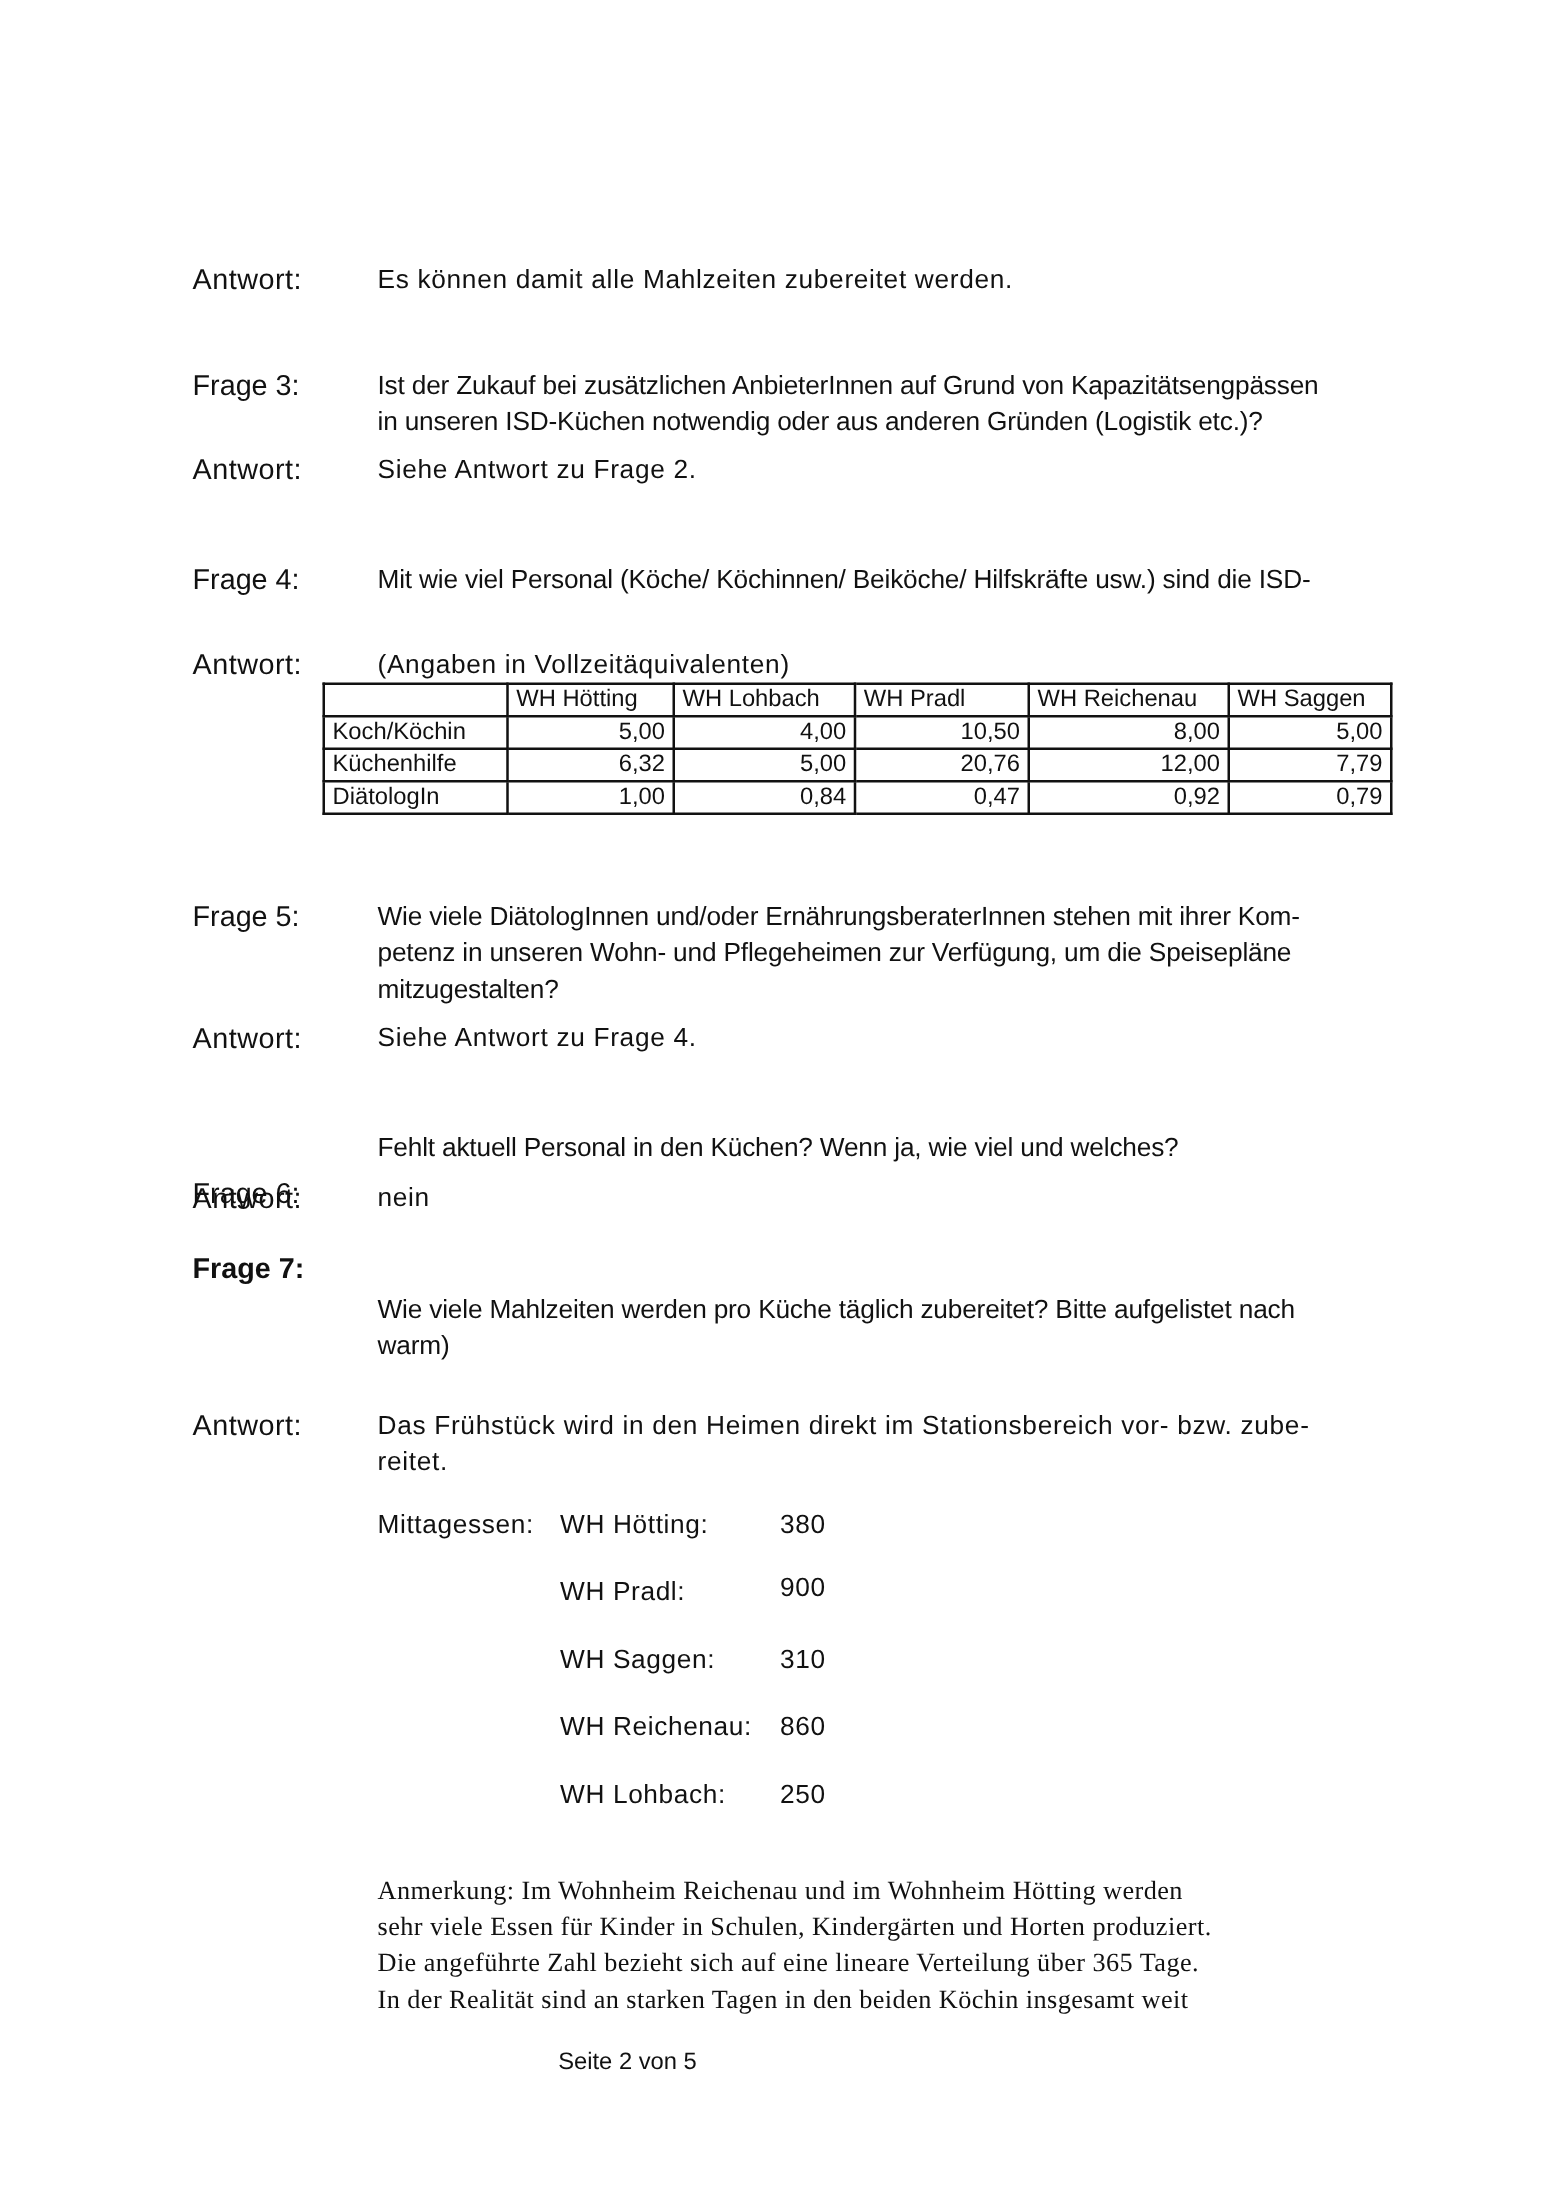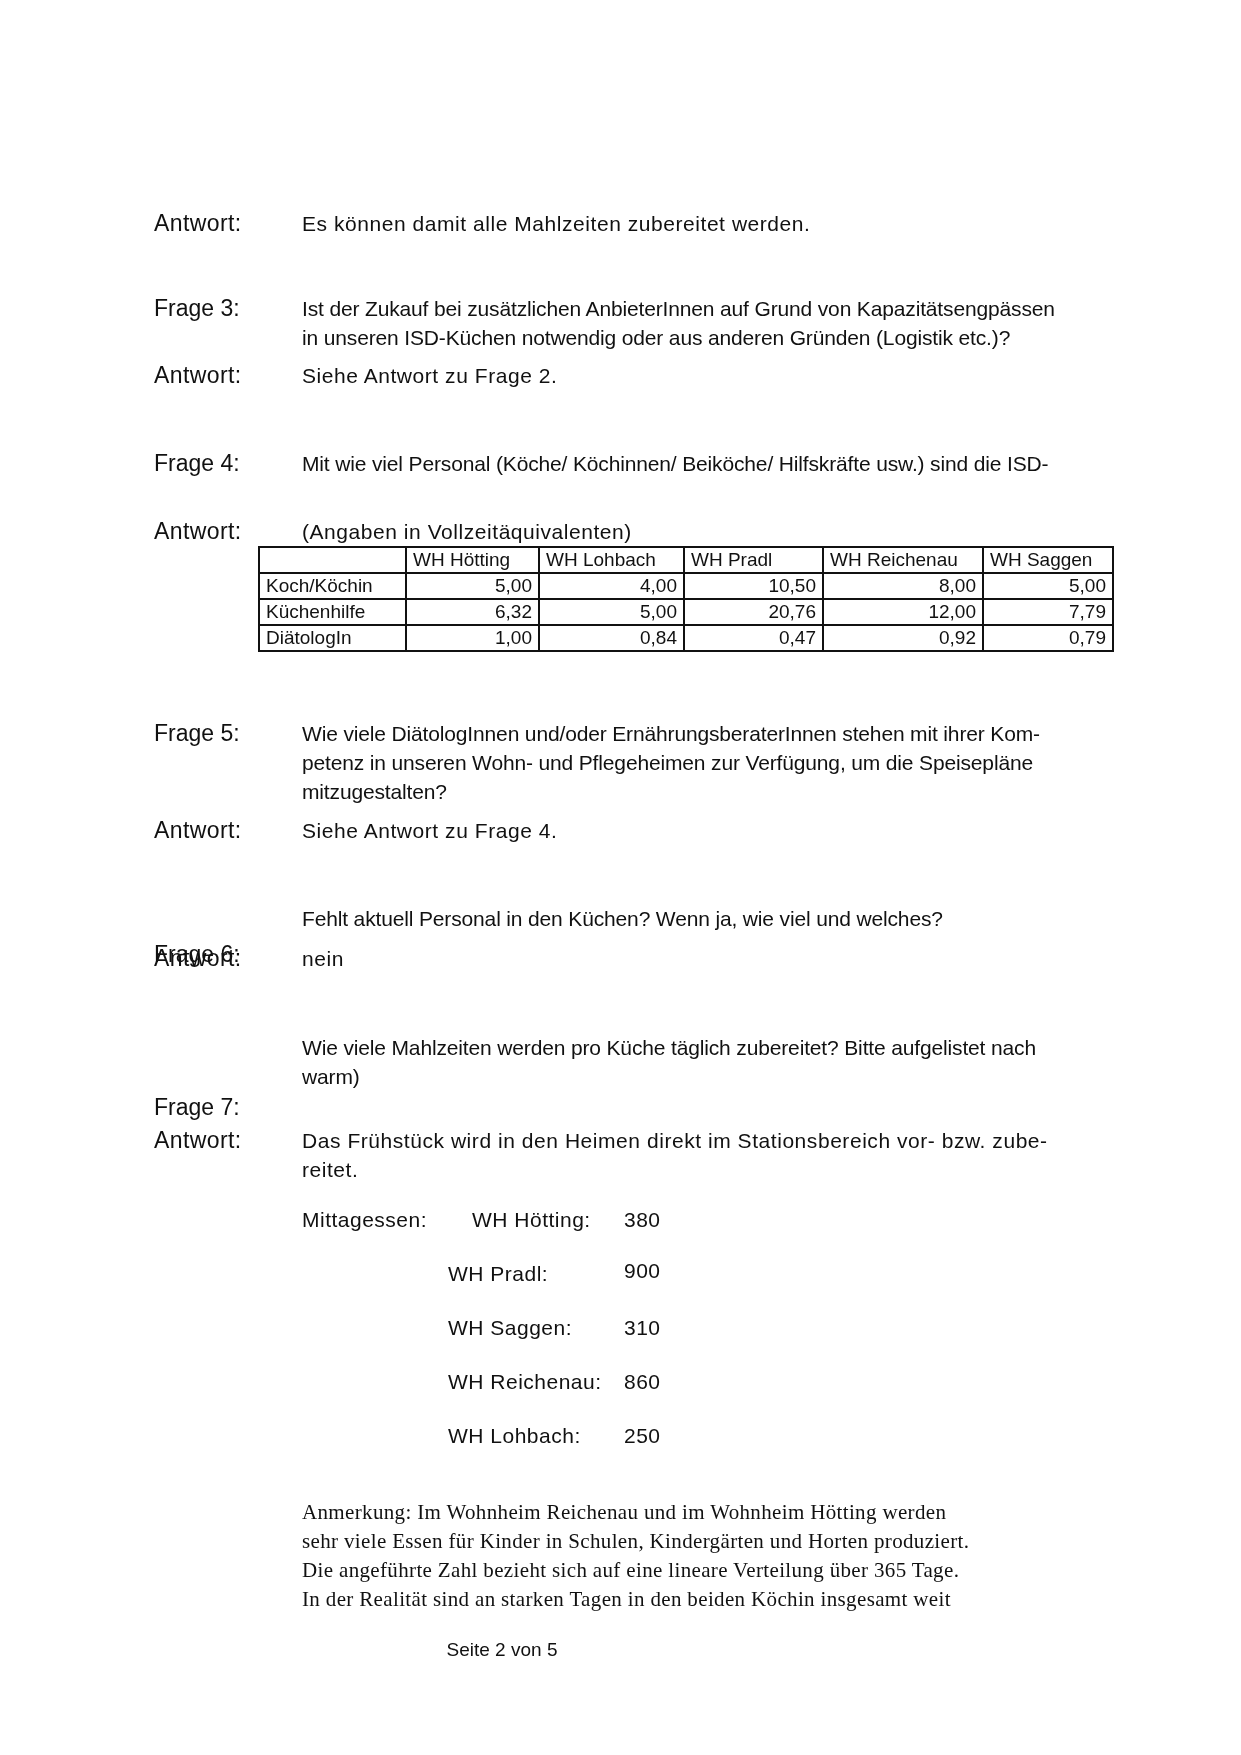--- a/index.html
+++ b/index.html
@@ -106,34 +106,34 @@
   <span>mitzugestalten?</span>
 </div>
 <div class="abs lbl" style="top:816px;">Antwort:</div>
 <div class="abs txt wide" style="top:816px;">Siehe Antwort zu Frage 4.</div>
 
 <div class="abs lbl q" style="top:940px;">Frage 6:</div>
 <div class="abs txt narrow" style="top:904px;">Fehlt aktuell Personal in den Küchen? Wenn ja, wie viel und welches?</div>
 <div class="abs lbl" style="top:944px;">Antwort:</div>
 <div class="abs txt wide" style="top:944px;">nein</div>
 
-<div class="abs lbl q" style="top:1093px;">Frage 7:</div>
+<div class="abs lbl q" style="top:1000px;font-weight:bold;">Frage 7:</div>
 <div class="abs txt narrow lines" style="top:1033px;">
   <span>Wie viele Mahlzeiten werden pro Küche täglich zubereitet? Bitte aufgelistet nach</span>
   <span>warm)</span>
 </div>
 <div class="abs lbl" style="top:1126px;">Antwort:</div>
 <div class="abs txt wide lines" style="top:1126px;">
   <span>Das Frühstück wird in den Heimen direkt im Stationsbereich vor- bzw. zube-</span>
   <span>reitet.</span>
 </div>
 
 <div class="abs meal meal-cat" style="top:1205px;">Mittagessen:</div>
 
-<div class="abs meal meal-name" style="top:1205px;margin-left:24px;">WH Hötting:</div>
+<div class="abs meal meal-name" style="top:1205px;">WH Hötting:</div>
 <div class="abs meal meal-val" style="top:1205px;">380</div>
 
 <div class="abs meal meal-name" style="top:1259px;">WH Pradl:</div>
 <div class="abs meal meal-val" style="top:1256px;">900</div>
 
 <div class="abs meal meal-name" style="top:1313px;">WH Saggen:</div>
 <div class="abs meal meal-val" style="top:1313px;">310</div>
 
 <div class="abs meal meal-name" style="top:1367px;">WH Reichenau:</div>
 <div class="abs meal meal-val" style="top:1367px;">860</div>

